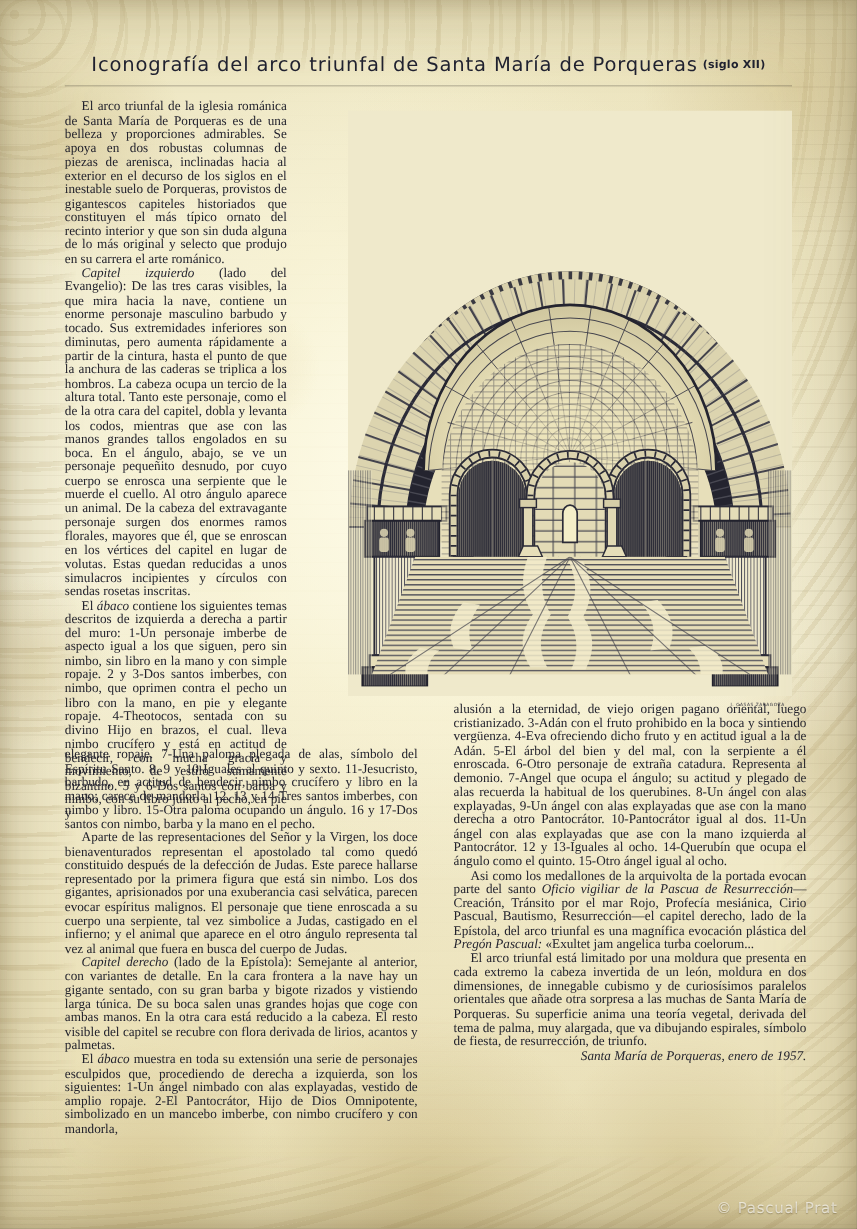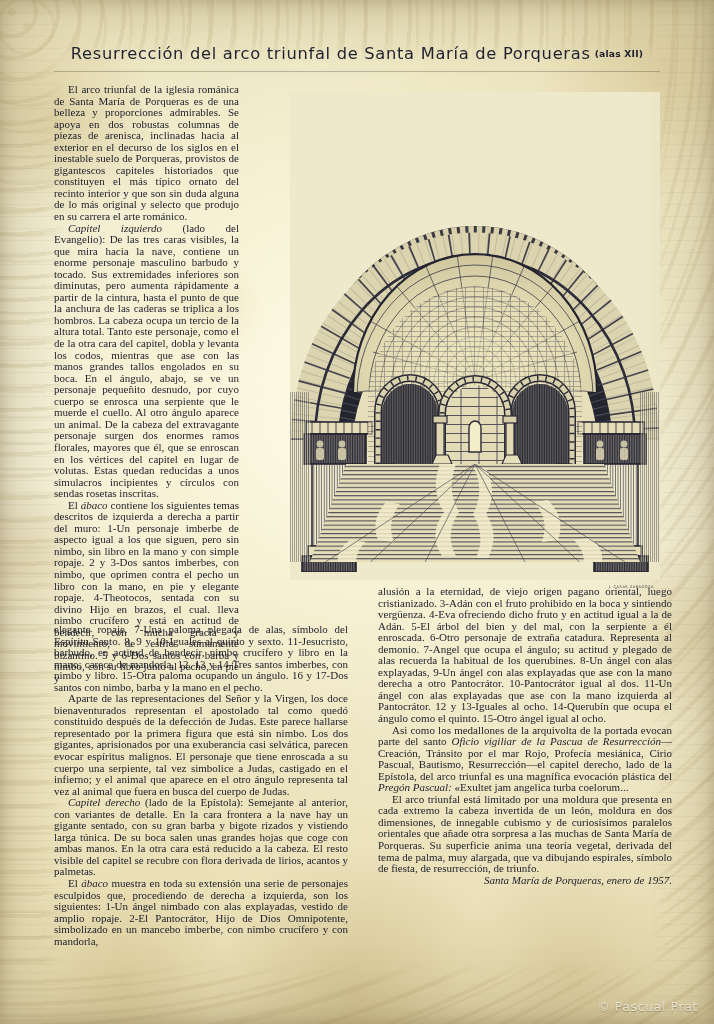--- a/index.html
+++ b/index.html
@@ -183,21 +183,21 @@
 <div id="page">
 
   <div class="paper-base"></div>
   <div class="paper-stains"></div>
   <div class="paper-showthrough"></div>
   <div class="paper-border-ornament"></div>
 
   <div class="content">
 
     <div class="title-row">
-      <span class="title-main">Resurrección del arco triunfal de Santa María de Porqueras</span><span class="title-century">(alas XII)</span>
+      <span class="title-main">Iconografía del arco triunfal de Santa María de Porqueras</span><span class="title-century">(siglo XII)</span>
     </div>
     <div class="rule"></div>
 
     <div class="plate">
       <svg viewBox="0 0 370 488" preserveAspectRatio="none" aria-hidden="true">
         <defs>
 
           <pattern id="hatchV" width="2" height="2" patternUnits="userSpaceOnUse">
             <rect width="2" height="2" fill="#ece5c4"></rect>
             <rect width="0.9" height="2" fill="#3a3a46"></rect>

